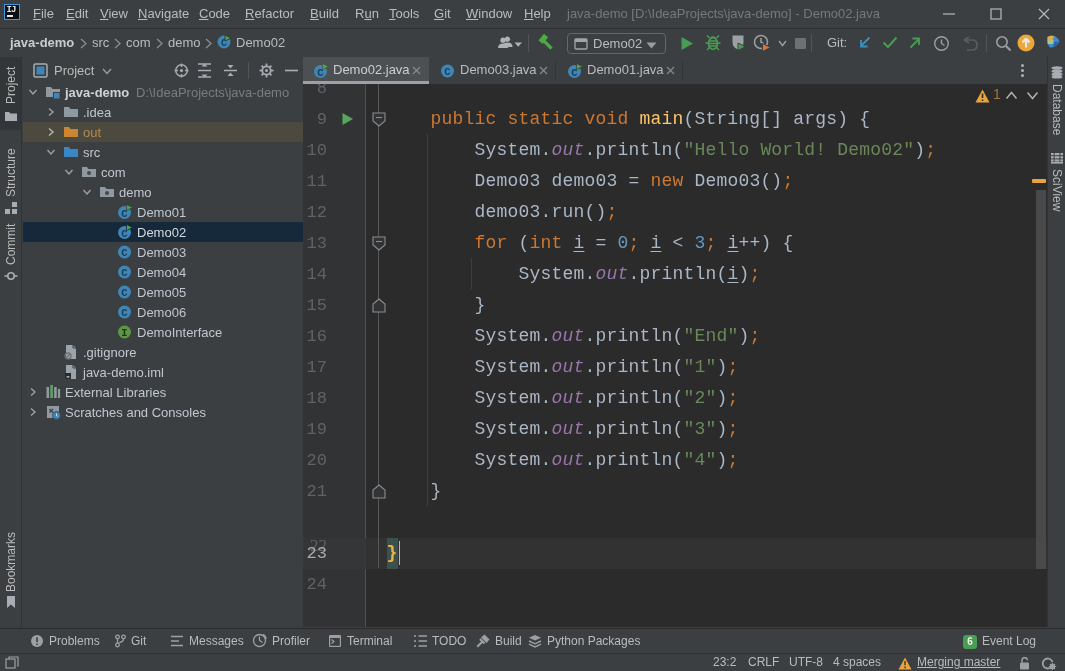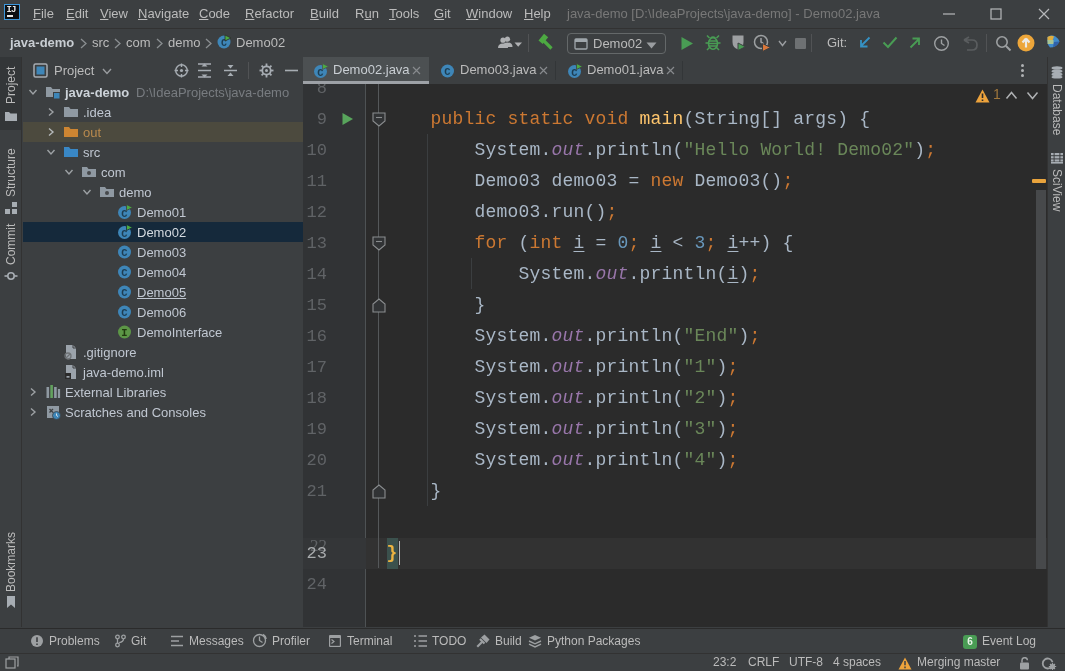--- a/index.html
+++ b/index.html
@@ -348,21 +348,21 @@
             <circle cx="7.5" cy="8" r="6.5" fill="#3e86b8"></circle>
             <text x="7.5" y="12" font-family="Liberation Mono" font-size="10.5" font-weight="bold" fill="#1d3d52" text-anchor="middle">C</text>
           </svg>
     <span class="lbl" style="left:114px;">Demo04</span>
   </div>
   <div class="trow" style="top:200px;">
     <svg class="ticon" style="left:94px;" viewBox="0 0 16 16">
             <circle cx="7.5" cy="8" r="6.5" fill="#3e86b8"></circle>
             <text x="7.5" y="12" font-family="Liberation Mono" font-size="10.5" font-weight="bold" fill="#1d3d52" text-anchor="middle">C</text>
           </svg>
-    <span class="lbl" style="left:114px;text-decoration:underline;">Demo05</span>
+    <span class="lbl" style="left:114px;">Demo05</span>
   </div>
   <div class="trow" style="top:220px;">
     <svg class="ticon" style="left:94px;" viewBox="0 0 16 16">
             <circle cx="7.5" cy="8" r="6.5" fill="#3e86b8"></circle>
             <text x="7.5" y="12" font-family="Liberation Mono" font-size="10.5" font-weight="bold" fill="#1d3d52" text-anchor="middle">C</text>
           </svg>
     <span class="lbl" style="left:114px;">Demo06</span>
   </div>
 
   <div class="trow" style="top:240px;">
@@ -626,21 +626,21 @@
         <path d="M4 3 L4 1 L13 1 L13 10 L12 10" fill="none" stroke="#9da0a2" stroke-width="1.2"></path>
       </svg>
   <div class="sitem" style="left:713px;">23:2</div>
   <div class="sitem" style="left:748px;">CRLF</div>
   <div class="sitem" style="left:789px;">UTF-8</div>
   <div class="sitem" style="left:833px;">4 spaces</div>
   <svg class="abs" style="left:898px;top:3px;" width="14" height="13" viewBox="0 0 14 13">
         <path d="M7 0.5 L13.5 12.5 L0.5 12.5 Z" fill="#eda33c"></path>
         <path d="M7 4 L7 8.2 M7 9.6 L7 11.2" stroke="#3c3f41" stroke-width="1.5"></path>
       </svg>
-  <div class="sitem" style="left:917px;">Merging master</div>
+  <div class="sitem" style="left:917px;text-decoration:underline;">Merging master</div>
   <svg class="abs" style="left:1018px;top:3px;" width="13" height="13" viewBox="0 0 13 13">
         <rect x="2" y="5.5" width="9" height="7" fill="#9da0a2" rx="1"></rect>
         <path d="M4 5.5 L4 3.5 A2.7 2.7 0 0 1 9.4 3.2" fill="none" stroke="#9da0a2" stroke-width="1.5"></path>
       </svg>
   <svg class="abs" style="left:1041px;top:3px;" width="16" height="13" viewBox="0 0 16 13">
         <path d="M11.5 5 A5 5 0 1 0 11.5 8" fill="none" stroke="#9da0a2" stroke-width="1.8"></path>
         <circle cx="11.5" cy="9.5" r="2.6" fill="#9da0a2"></circle>
         <path d="M11.5 5.8 L11.5 13 M7.8 9.5 L15.2 9.5 M9 7 L14 12 M14 7 L9 12" stroke="#9da0a2" stroke-width="1.2"></path>
       </svg>
 </div>

